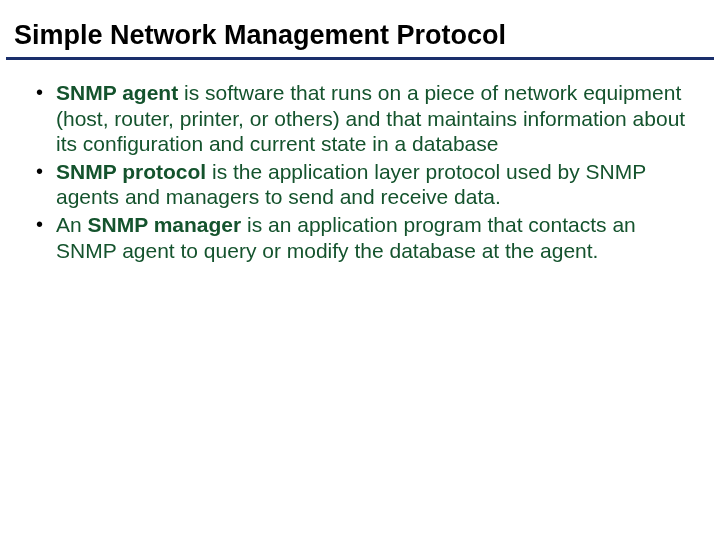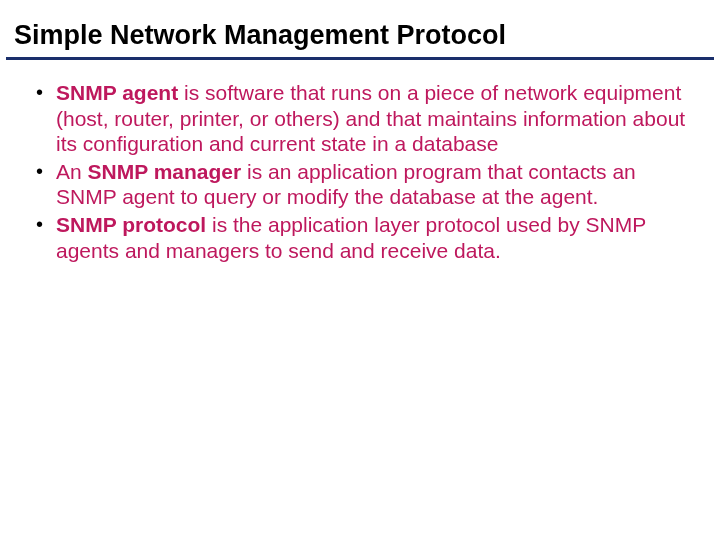--- a/index.html
+++ b/index.html
@@ -24,21 +24,21 @@
     }
     .content {
       padding: 0 30px 0 30px;
     }
     ul {
       list-style: none;
     }
     li {
       font-size: 21px;
       line-height: 1.22;
-      color: #be185d;
+      color: #14532d;
       margin-bottom: 2px;
       padding-left: 26px;
       position: relative;
     }
     li::before {
       content: "•";
       position: absolute;
       left: 6px;
       top: 0;
       font-size: 20px;
@@ -48,16 +48,16 @@
   </style>
 </head>
 <body>
 
 <div class="title">Simple Network Management Protocol</div>
 <div class="underline"></div>
 
 <div class="content">
   <ul>
     <li><span class="bold">SNMP agent</span><span> is software that runs on a piece of network equipment (host, router, printer, or others) and that maintains information about its configuration and current state in a database</span></li>
+    <li><span class="bold">SNMP protocol</span><span> is the application layer protocol used by SNMP agents and managers to send and receive data.</span></li>
     <li><span>An </span><span class="bold">SNMP manager</span><span> is an application program that contacts an SNMP agent to query or modify  the database at the agent.</span></li>
-    <li><span class="bold">SNMP protocol</span><span> is the application layer protocol used by SNMP agents and managers to send and receive data.</span></li>
   </ul>
 </div>
 
 </body></html>

